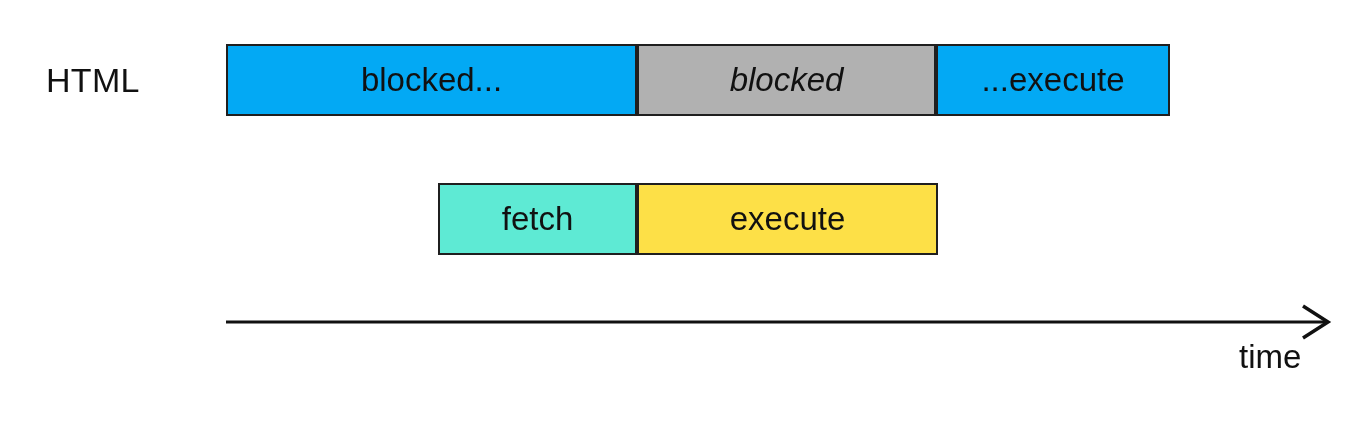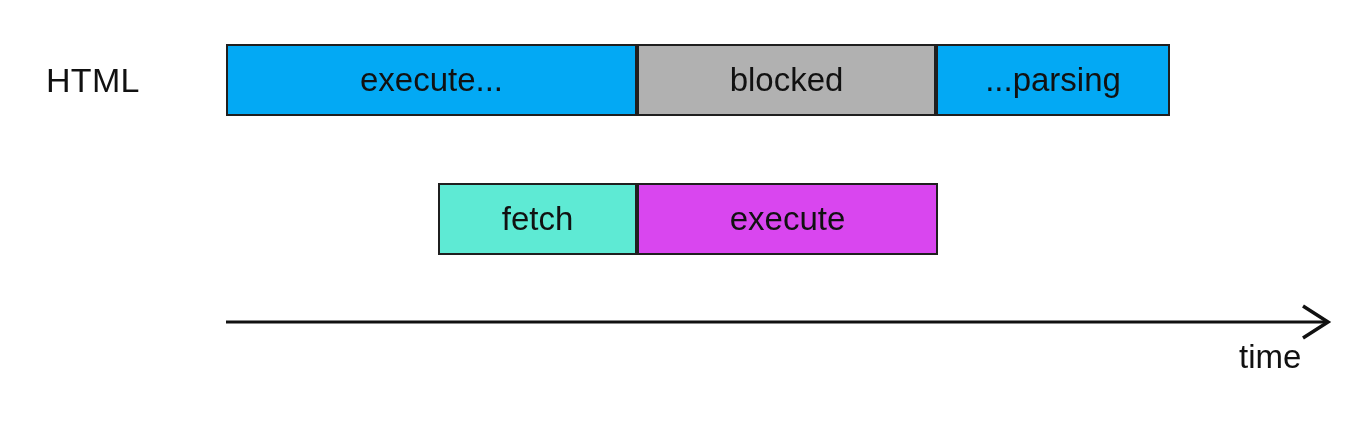--- a/index.html
+++ b/index.html
@@ -64,29 +64,29 @@
   }
 </style>
 </head>
 <body>
 
 <div class="stage">
 
   <div class="row-label" id="label-html">HTML</div>
 
 
-  <div class="segment" id="seg-parsing-start" style="background-color: rgb(3, 169, 244);">execute...</div>
+  <div class="segment" id="seg-parsing-start" style="background-color: rgb(3, 169, 244);">blocked...</div>
 
-  <div class="segment" id="seg-blocked" style="background-color: rgb(177, 177, 177);">blocked</div>
+  <div class="segment" id="seg-blocked" style="background-color: rgb(177, 177, 177); font-style: italic;">blocked</div>
 
-  <div class="segment" id="seg-parsing-resume" style="background-color: rgb(3, 169, 244);">...parsing</div>
+  <div class="segment" id="seg-parsing-resume" style="background-color: rgb(3, 169, 244);">...execute</div>
 
   <div class="segment" id="seg-fetch" style="background-color: #5eead4;">fetch</div>
 
-  <div class="segment" id="seg-execute" style="background-color: #d946ef;">execute</div>
+  <div class="segment" id="seg-execute" style="background-color: #fde047;">execute</div>
 
   <svg class="axis-svg" width="1132" height="60" viewBox="0 0 1132 60">
     <line x1="14" y1="28" x2="1114" y2="28" stroke-width="3"></line>
     <polyline points="1091,12 1116,28 1091,44" stroke-width="3.5"></polyline>
   </svg>
 
   <div class="time-label">time</div>
 
 </div>
 

